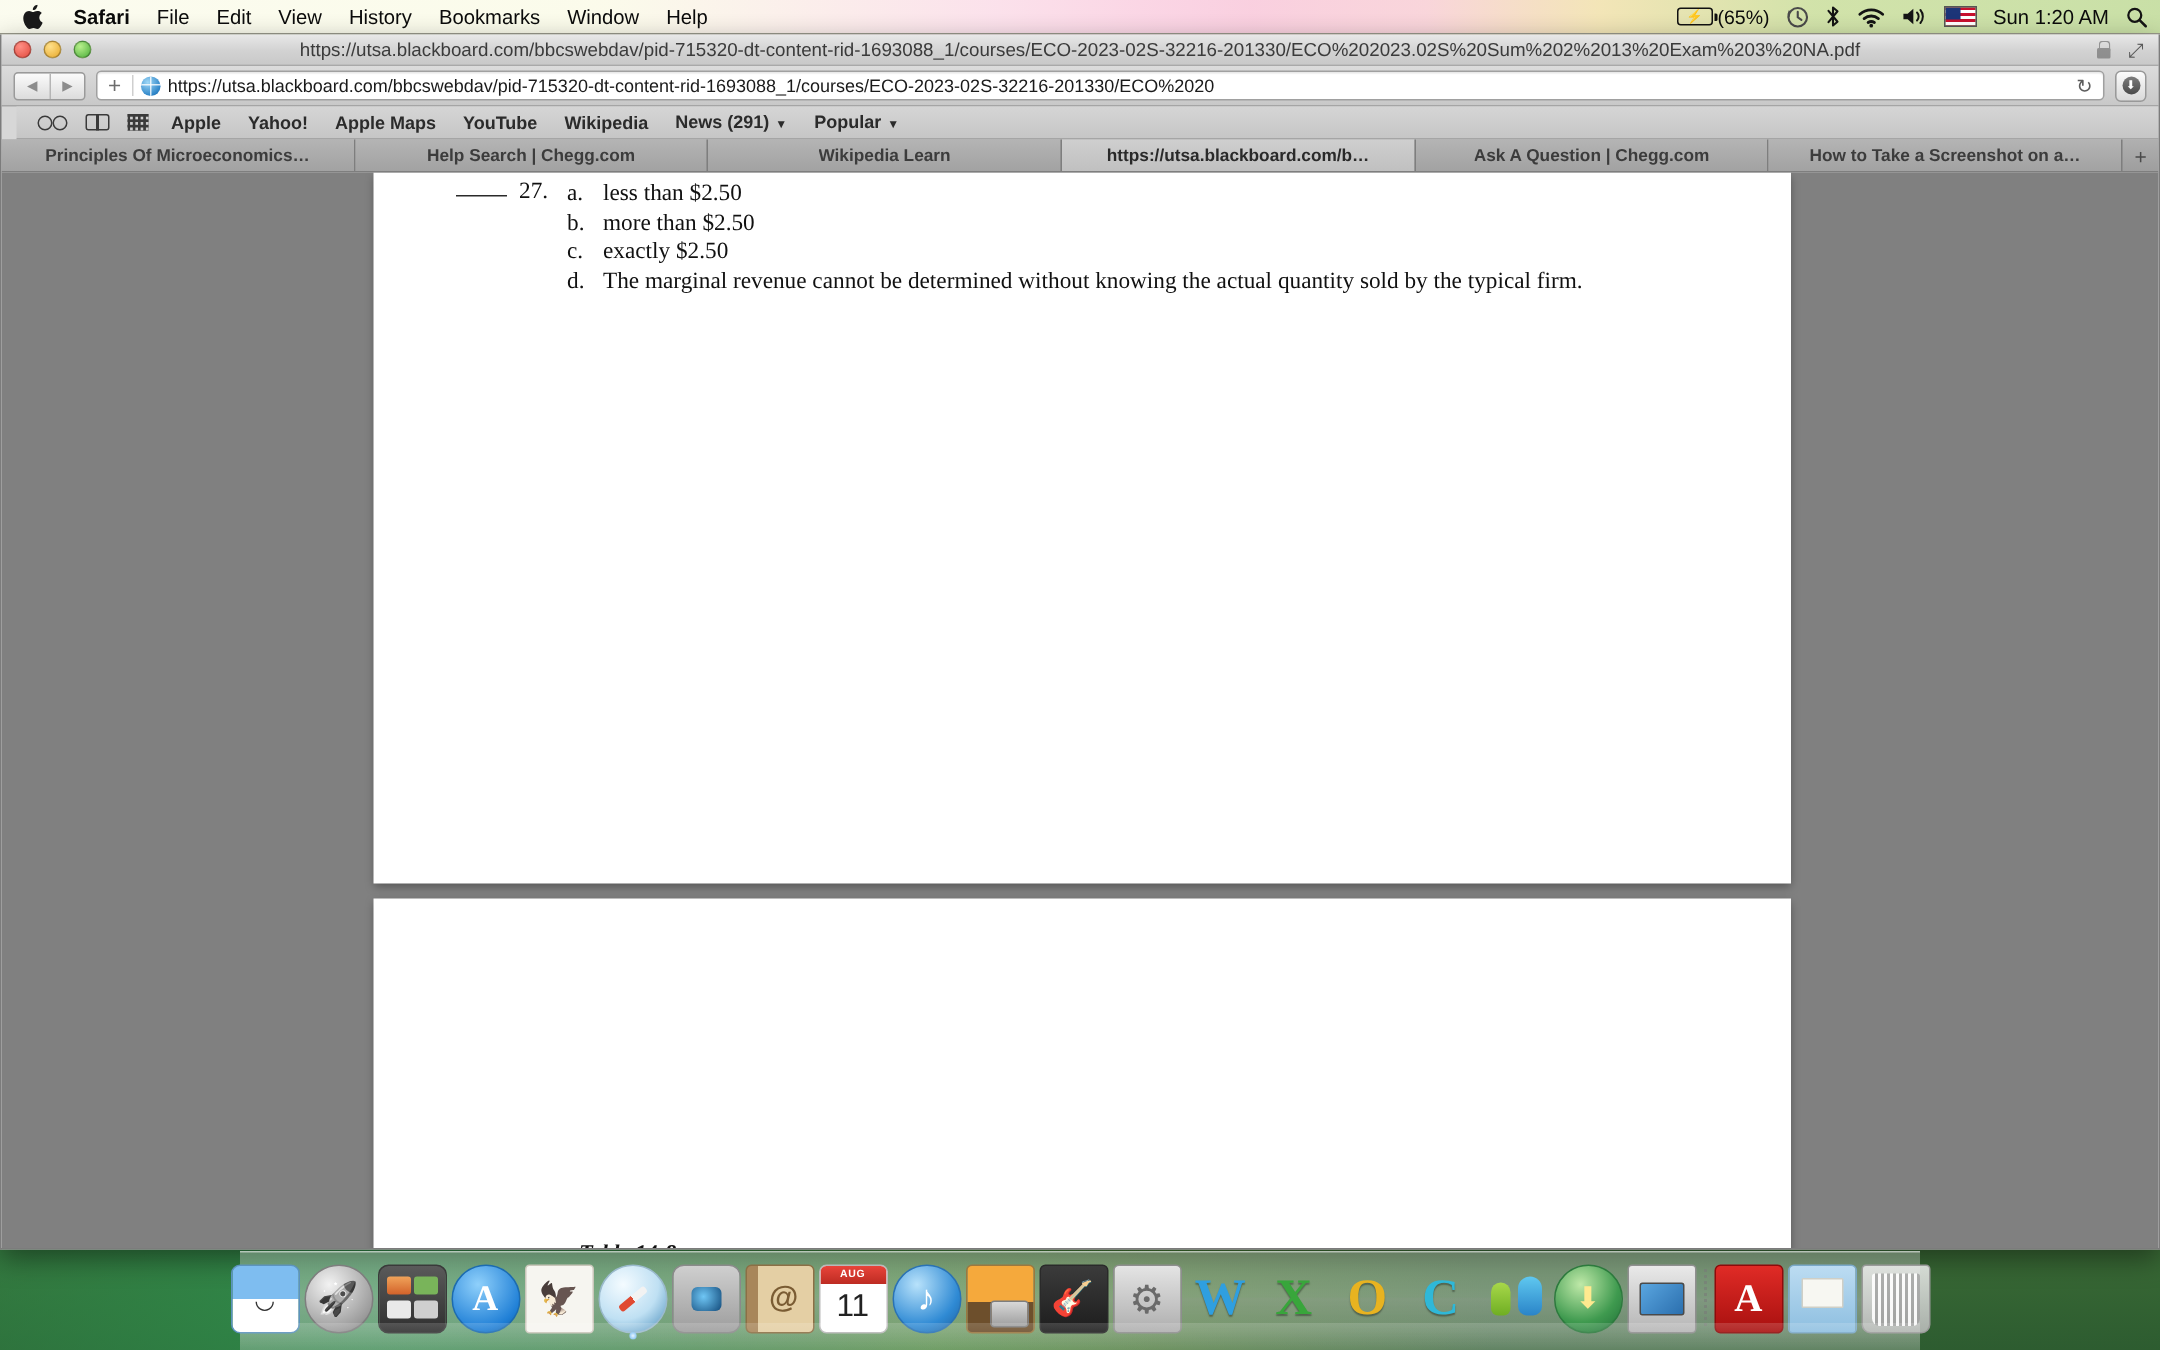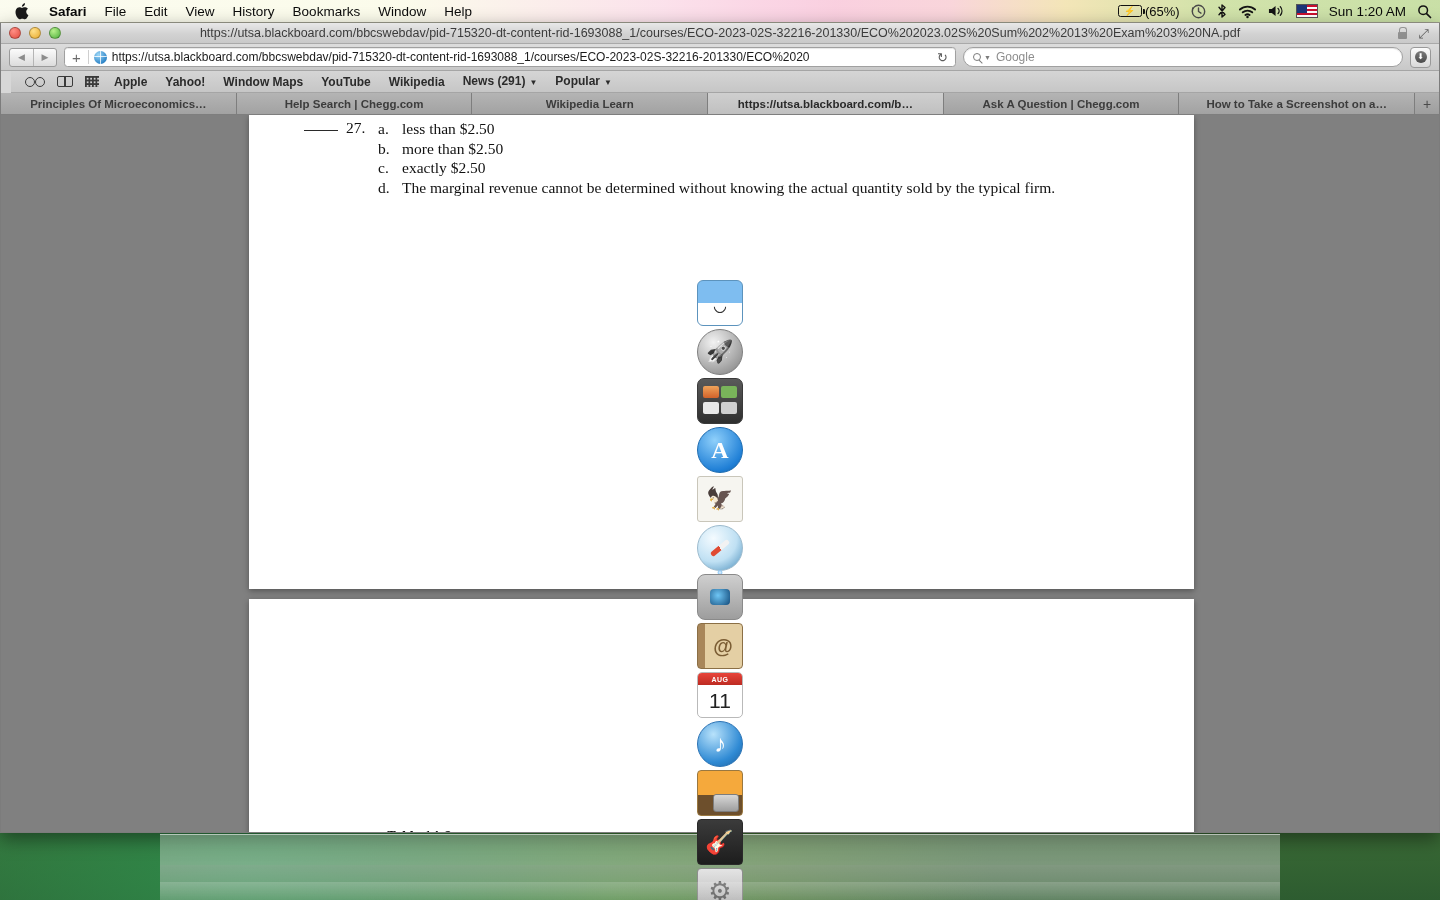--- a/index.html
+++ b/index.html
@@ -272,21 +272,20 @@
   #dock {
     position: absolute; left: 160px; bottom: 0; width: 1120px; height: 66px;
     display: flex; align-items: flex-end; justify-content: center;
   }
   #dock-tray {
     position: relative; width: 1120px; height: 66px;
     background: linear-gradient(180deg, rgba(245,245,245,0.30) 0%, rgba(225,225,225,0.42) 46%, rgba(205,205,205,0.50) 47%, rgba(235,235,235,0.28) 100%);
     border-top: 1px solid rgba(255,255,255,0.55);
     display: flex; align-items: center; justify-content: center; gap: 3px;
     padding: 0 12px 4px;
-    flex-direction: column;
   }
   .dock-ic {
     width: 46px; height: 46px; flex: none; position: relative;
     display: flex; align-items: center; justify-content: center;
     font-size: 11px; color: #fff;
   }
   .dock-sep { width: 6px; height: 44px; flex: none; position: relative; }
   .dock-sep::after{
     content:""; position:absolute; left:2px; top:2px; width:2px; height:40px;
     background: repeating-linear-gradient(180deg, rgba(120,120,120,.55) 0 2px, transparent 2px 4px);
@@ -432,43 +431,38 @@
       <div class="navbtn">◀</div>
       <div class="navbtn">▶</div>
     </div>
     <div id="urlbar">
       <span class="plus-btn">+</span>
       <span class="url-sep"></span>
       <span class="globe-ic"></span>
       <span id="url-text">https://utsa.blackboard.com/bbcswebdav/pid-715320-dt-content-rid-1693088_1/courses/ECO-2023-02S-32216-201330/ECO%2020</span>
       <span class="reload-ic">↻</span>
     </div>
-    <div id="searchbar">
-      <span class="mag"></span>
-      <span class="mag-caret">▼</span>
-      <span id="search-placeholder">Google</span>
-    </div>
     <div class="dl-btn">
       <span class="dl-inner">⬇</span>
     </div>
   </div>
 
   <div id="bookmarks">
     <div class="bm-ic">
         <span class="glasses"></span>
       </div>
     <div class="bm-ic">
         <span class="bookicon"></span>
       </div>
     <div class="bm-ic">
         <span class="gridicon"></span>
       </div>
     <div class="bm">Apple</div>
     <div class="bm">Yahoo!</div>
-    <div class="bm">Window Maps</div>
+    <div class="bm">Apple Maps</div>
     <div class="bm">YouTube</div>
     <div class="bm">Wikipedia</div>
     <div class="bm"><span>News (291)</span><span class="caret-dn">▼</span></div>
     <div class="bm"><span>Popular</span><span class="caret-dn">▼</span></div>
   </div>
 
   <div id="tabbar">
     <div class="tab">
         <span>Principles Of Microeconomics…</span>
       </div>

